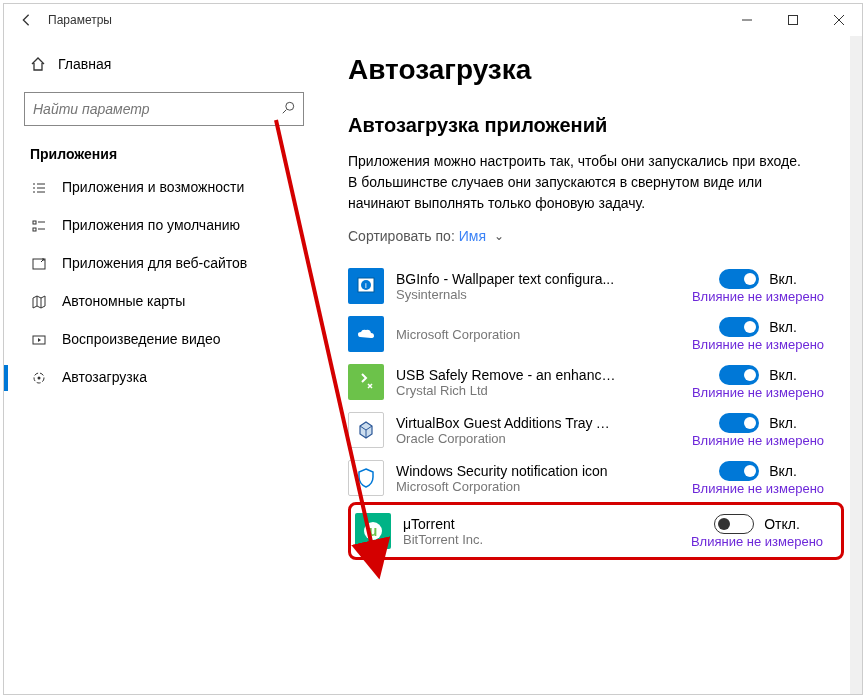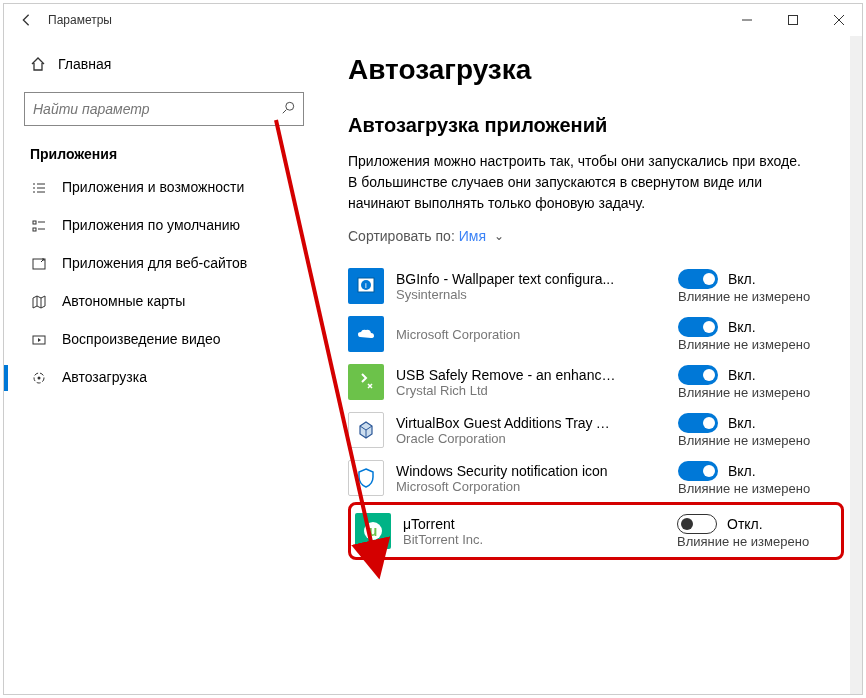--- a/index.html
+++ b/index.html
@@ -29,30 +29,30 @@
   .sort-row { font-size: 14px; color: #555; margin-bottom: 18px; display: flex; align-items: center; gap: 4px; }
   .sort-row .sort-val { color: #3b82f6; }
   .sort-row .chev { font-size: 12px; margin-left: 4px; }
   .app-list { display: flex; flex-direction: column; }
   .app-row { display: flex; align-items: center; padding: 6px 0; gap: 12px; position: relative; }
   .app-row.highlight { border: 3px solid #d40000; border-radius: 8px; padding: 8px 4px; margin-right: -6px; }
   .app-icon { width: 36px; height: 36px; display: flex; align-items: center; justify-content: center; flex-shrink: 0; border-radius: 2px; }
   .app-text { flex: 1; min-width: 0; }
   .app-name { font-size: 14px; color: #000; white-space: nowrap; overflow: hidden; text-overflow: ellipsis; max-width: 220px; }
   .app-pub { font-size: 13px; color: #777; }
-  .app-right { display: flex; flex-direction: column; align-items: flex-start; width: 160px; }
+  .app-right { display: flex; flex-direction: column; align-items: center; width: 160px; }
   .toggle-row { display: flex; align-items: center; gap: 10px; }
   .toggle { width: 40px; height: 20px; border-radius: 10px; position: relative; }
   .toggle.on { background: #0078d7; }
   .toggle.off { background: #fff; border: 1px solid #333; }
   .toggle .knob { width: 12px; height: 12px; border-radius: 50%; position: absolute; top: 50%; transform: translateY(-50%); }
   .toggle.on .knob { background: #fff; right: 3px; }
   .toggle.off .knob { background: #333; left: 3px; }
   .toggle-label { font-size: 14px; }
-  .impact { font-size: 13px; color: #404040; }
+  .impact { font-size: 13px; color: #6d28d9; }
   .scrollbar { position: absolute; right: 0; top: 0; bottom: 0; width: 12px; background: #f0f0f0; }
   .arrow-svg { position: absolute; top: 114px; left: 266px; pointer-events: none; z-index: 10; }
   .ic-bg-blue { background: #0078d7; }
   .ic-bg-green { background: #6cc24a; }
   .ic-bg-white { border: 1px solid #ccc; background: #fff; }
   .ic-bg-teal { background: #00b386; }
 </style>
 </head>
 <body>
 

